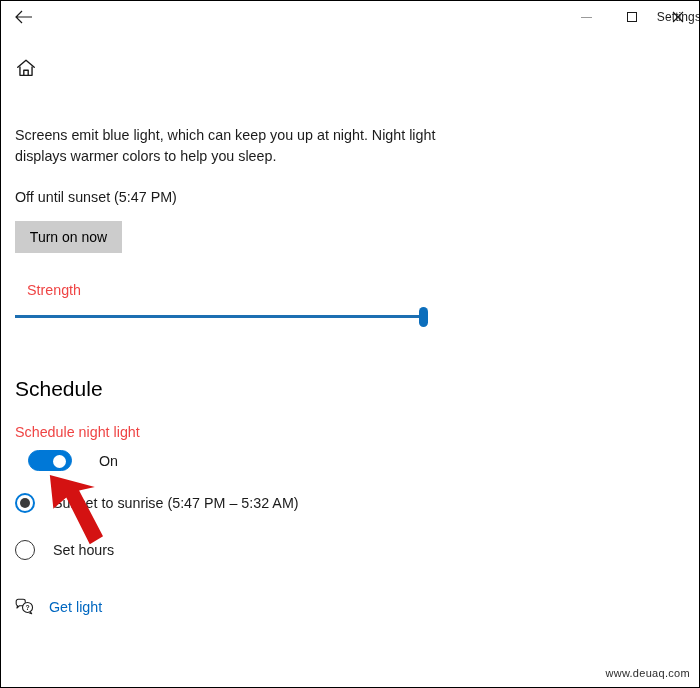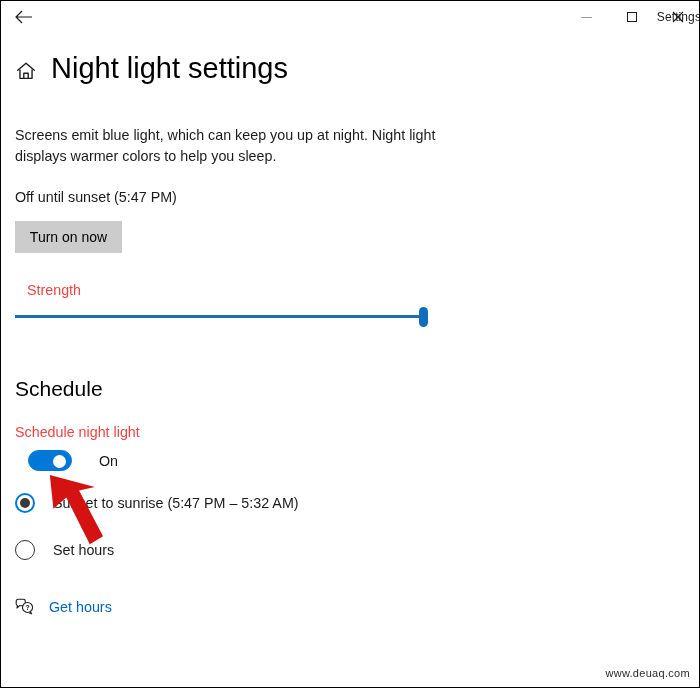--- a/index.html
+++ b/index.html
@@ -336,21 +336,20 @@
       </div>
     </div>
   </div>
 
   <div class="page-header">
     <svg class="home-icon" viewBox="0 0 24 24">
       <path d="M3 11.2 L12 3.6 L21 11.2" stroke="#1a1a1a" stroke-width="1.5" fill="none" stroke-linecap="round" stroke-linejoin="round"></path>
       <path d="M5.4 10.4 V20 H18.6 V10.4" stroke="#1a1a1a" stroke-width="1.5" fill="none" stroke-linejoin="round"></path>
       <path d="M9.6 20 V14.4 H14.4 V20" stroke="#1a1a1a" stroke-width="1.5" fill="none" stroke-linejoin="round"></path>
     </svg>
-    <div class="page-title">Night light settings</div>
   </div>
 
   <div class="content">
 
     <div class="desc">Screens emit blue light, which can keep you up at night. Night light displays warmer colors to help you sleep.</div>
 
     <div class="status-text">Off until sunset (5:47 PM)</div>
 
     <button class="turn-on-btn">Turn on now</button>
 
@@ -382,21 +381,21 @@
       <div class="radio-label">Set hours</div>
     </div>
 
     <div class="help-row">
       <svg class="help-icon" viewBox="0 0 20 18">
         <path d="M1.2 3.4 C1.2 2.2 2.2 1.4 3.4 1.4 L8.6 1.4 C9.8 1.4 10.8 2.2 10.8 3.4 L10.8 6.2 C10.8 7.4 9.8 8.2 8.6 8.2 L4.6 8.2 L2.0 10.6 L2.6 8.2 C1.8 8.0 1.2 7.2 1.2 6.2 Z" fill="none" stroke="#1a1a1a" stroke-width="1.15" stroke-linejoin="round"></path>
         <circle cx="13.2" cy="10.0" r="5.3" fill="#ffffff" stroke="#1a1a1a" stroke-width="1.15"></circle>
         <path d="M16.0 14.0 L17.6 16.6 L14.6 15.6" fill="#ffffff" stroke="#1a1a1a" stroke-width="1.15" stroke-linejoin="round"></path>
         <text x="13.2" y="12.6" font-family="'Liberation Sans', sans-serif" font-size="7.2" font-weight="bold" fill="#1a1a1a" text-anchor="middle">?</text>
       </svg>
-      <div class="help-link">Get hours</div>
+      <div class="help-link">Get light</div>
     </div>
 
   </div>
 
   <svg class="annot-arrow" viewBox="0 0 80 92">
     <path d="M22.5 10 L22.5 44 L36.5 34 L55 83 L69 76.5 L50 28.5 L66 26.5 Z" fill="#d41212" transform="rotate(-6 40 46)"></path>
   </svg>
 
   <div class="watermark">www.deuaq.com</div>
 

